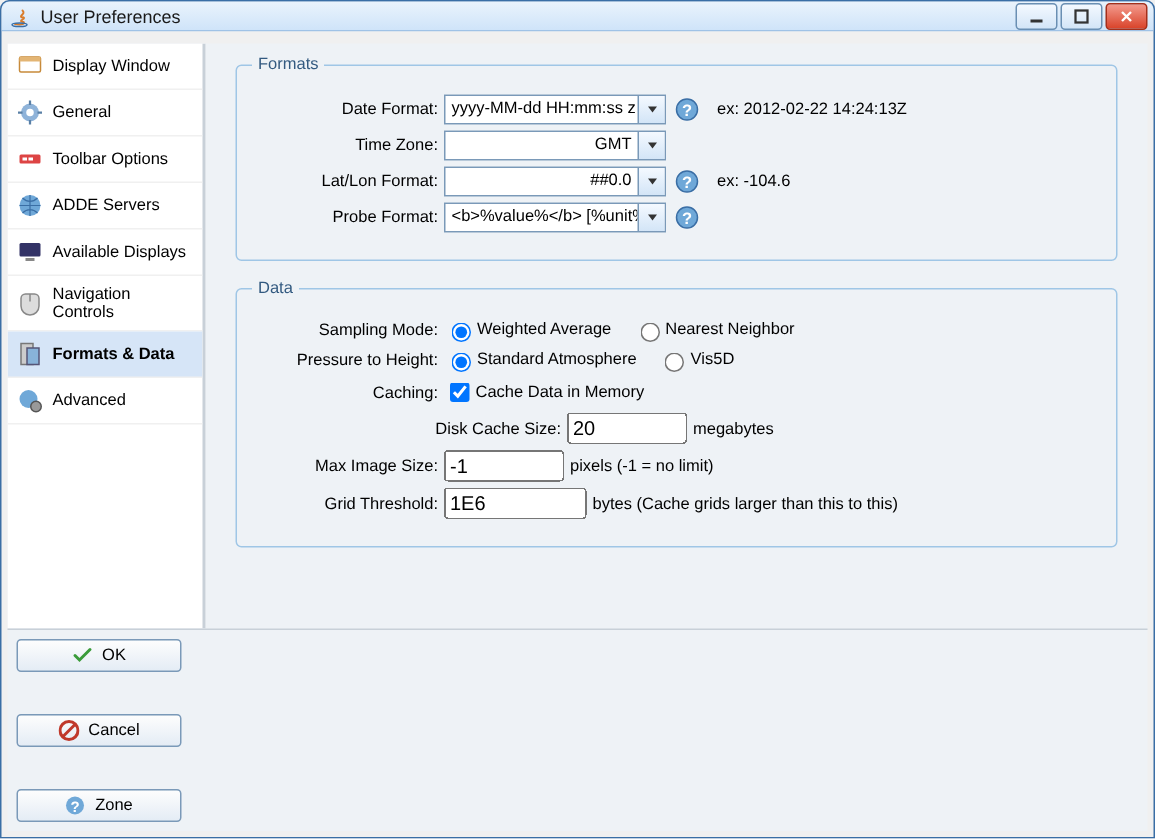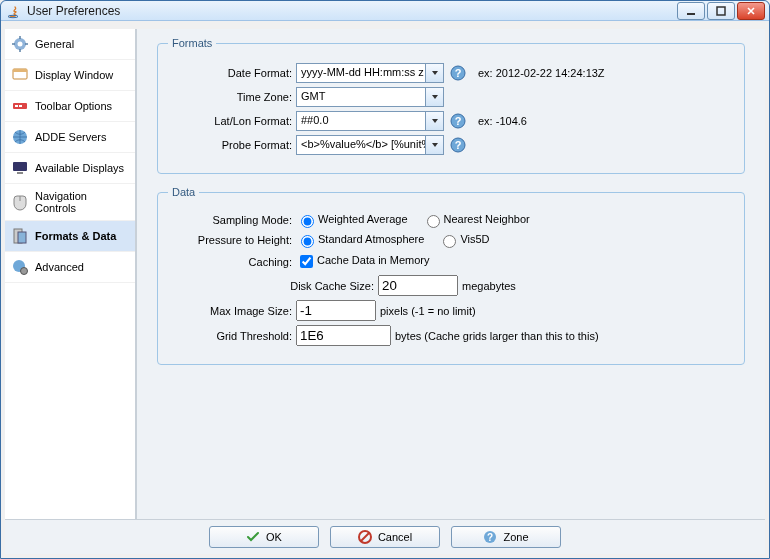--- a/index.html
+++ b/index.html
@@ -112,20 +112,21 @@
     width: 128px;
     text-align: right;
     padding-right: 4px;
   }
   .combo {
     display: flex;
     width: 148px;
     height: 20px;
     border: 1px solid #7a99b8;
     background: #fff;
+    text-align: right;
   }
   .combo-text {
     flex: 1;
     padding: 2px 4px;
     border: none;
     font-size: 11px;
     outline: none;
     overflow:hidden;
     white-space:nowrap;
   }
@@ -143,21 +144,22 @@
   }
   .help-icon svg{width:16px;height:16px;}
   .hint { margin-left: 12px; }
   .radio-row label { margin-right: 14px; }
   input[type=checkbox], input[type=radio]{ vertical-align:middle; margin-right:4px;}
   .bottom-bar {
     border-top: 1px solid #c8d0d8;
     padding: 6px;
     display: flex;
     justify-content: center;
-    gap: 11px;
+    gap: 28px;
+    flex-direction: column;
   }
   .btn {
     width: 110px;
     height: 22px;
     border: 1px solid #7a99b8;
     background: linear-gradient(#fdfdfd, #e4ecf5);
     border-radius: 3px;
     display:flex; align-items:center; justify-content:center;
     gap: 6px;
     cursor: default;
@@ -197,40 +199,40 @@
     </div>
   </div>
 
   <div class="client">
     <div class="main-row">
 
       <div class="sidebar">
         <div class="sidebar-item">
           <span class="icon">
               <svg viewBox="0 0 18 18">
+                <rect x="2" y="3" width="14" height="10" rx="1" fill="#fff" stroke="#c78a3a"></rect>
+                <rect x="2" y="3" width="14" height="3" fill="#e3b574"></rect>
+              </svg>
+            </span>
+          <span class="label">Display Window</span>
+        </div>
+        <div class="sidebar-item">
+          <span class="icon">
+              <svg viewBox="0 0 18 18">
                 <circle cx="9" cy="9" r="6" fill="#8fb3d9"></circle>
                 <circle cx="9" cy="9" r="2.5" fill="#fff"></circle>
                 <g stroke="#5a80a6" stroke-width="1.5">
                   <line x1="9" y1="1" x2="9" y2="4"></line>
                   <line x1="9" y1="14" x2="9" y2="17"></line>
                   <line x1="1" y1="9" x2="4" y2="9"></line>
                   <line x1="14" y1="9" x2="17" y2="9"></line>
                 </g>
               </svg>
             </span>
           <span class="label">General</span>
-        </div>
-        <div class="sidebar-item">
-          <span class="icon">
-              <svg viewBox="0 0 18 18">
-                <rect x="2" y="3" width="14" height="10" rx="1" fill="#fff" stroke="#c78a3a"></rect>
-                <rect x="2" y="3" width="14" height="3" fill="#e3b574"></rect>
-              </svg>
-            </span>
-          <span class="label">Display Window</span>
         </div>
         <div class="sidebar-item">
           <span class="icon">
               <svg viewBox="0 0 18 18">
                 <rect x="2" y="6" width="14" height="6" fill="#d44" rx="1"></rect>
                 <rect x="4" y="8" width="3" height="2" fill="#fff"></rect>
                 <rect x="8" y="8" width="3" height="2" fill="#fff"></rect>
               </svg>
             </span>
           <span class="label">Toolbar Options</span>

